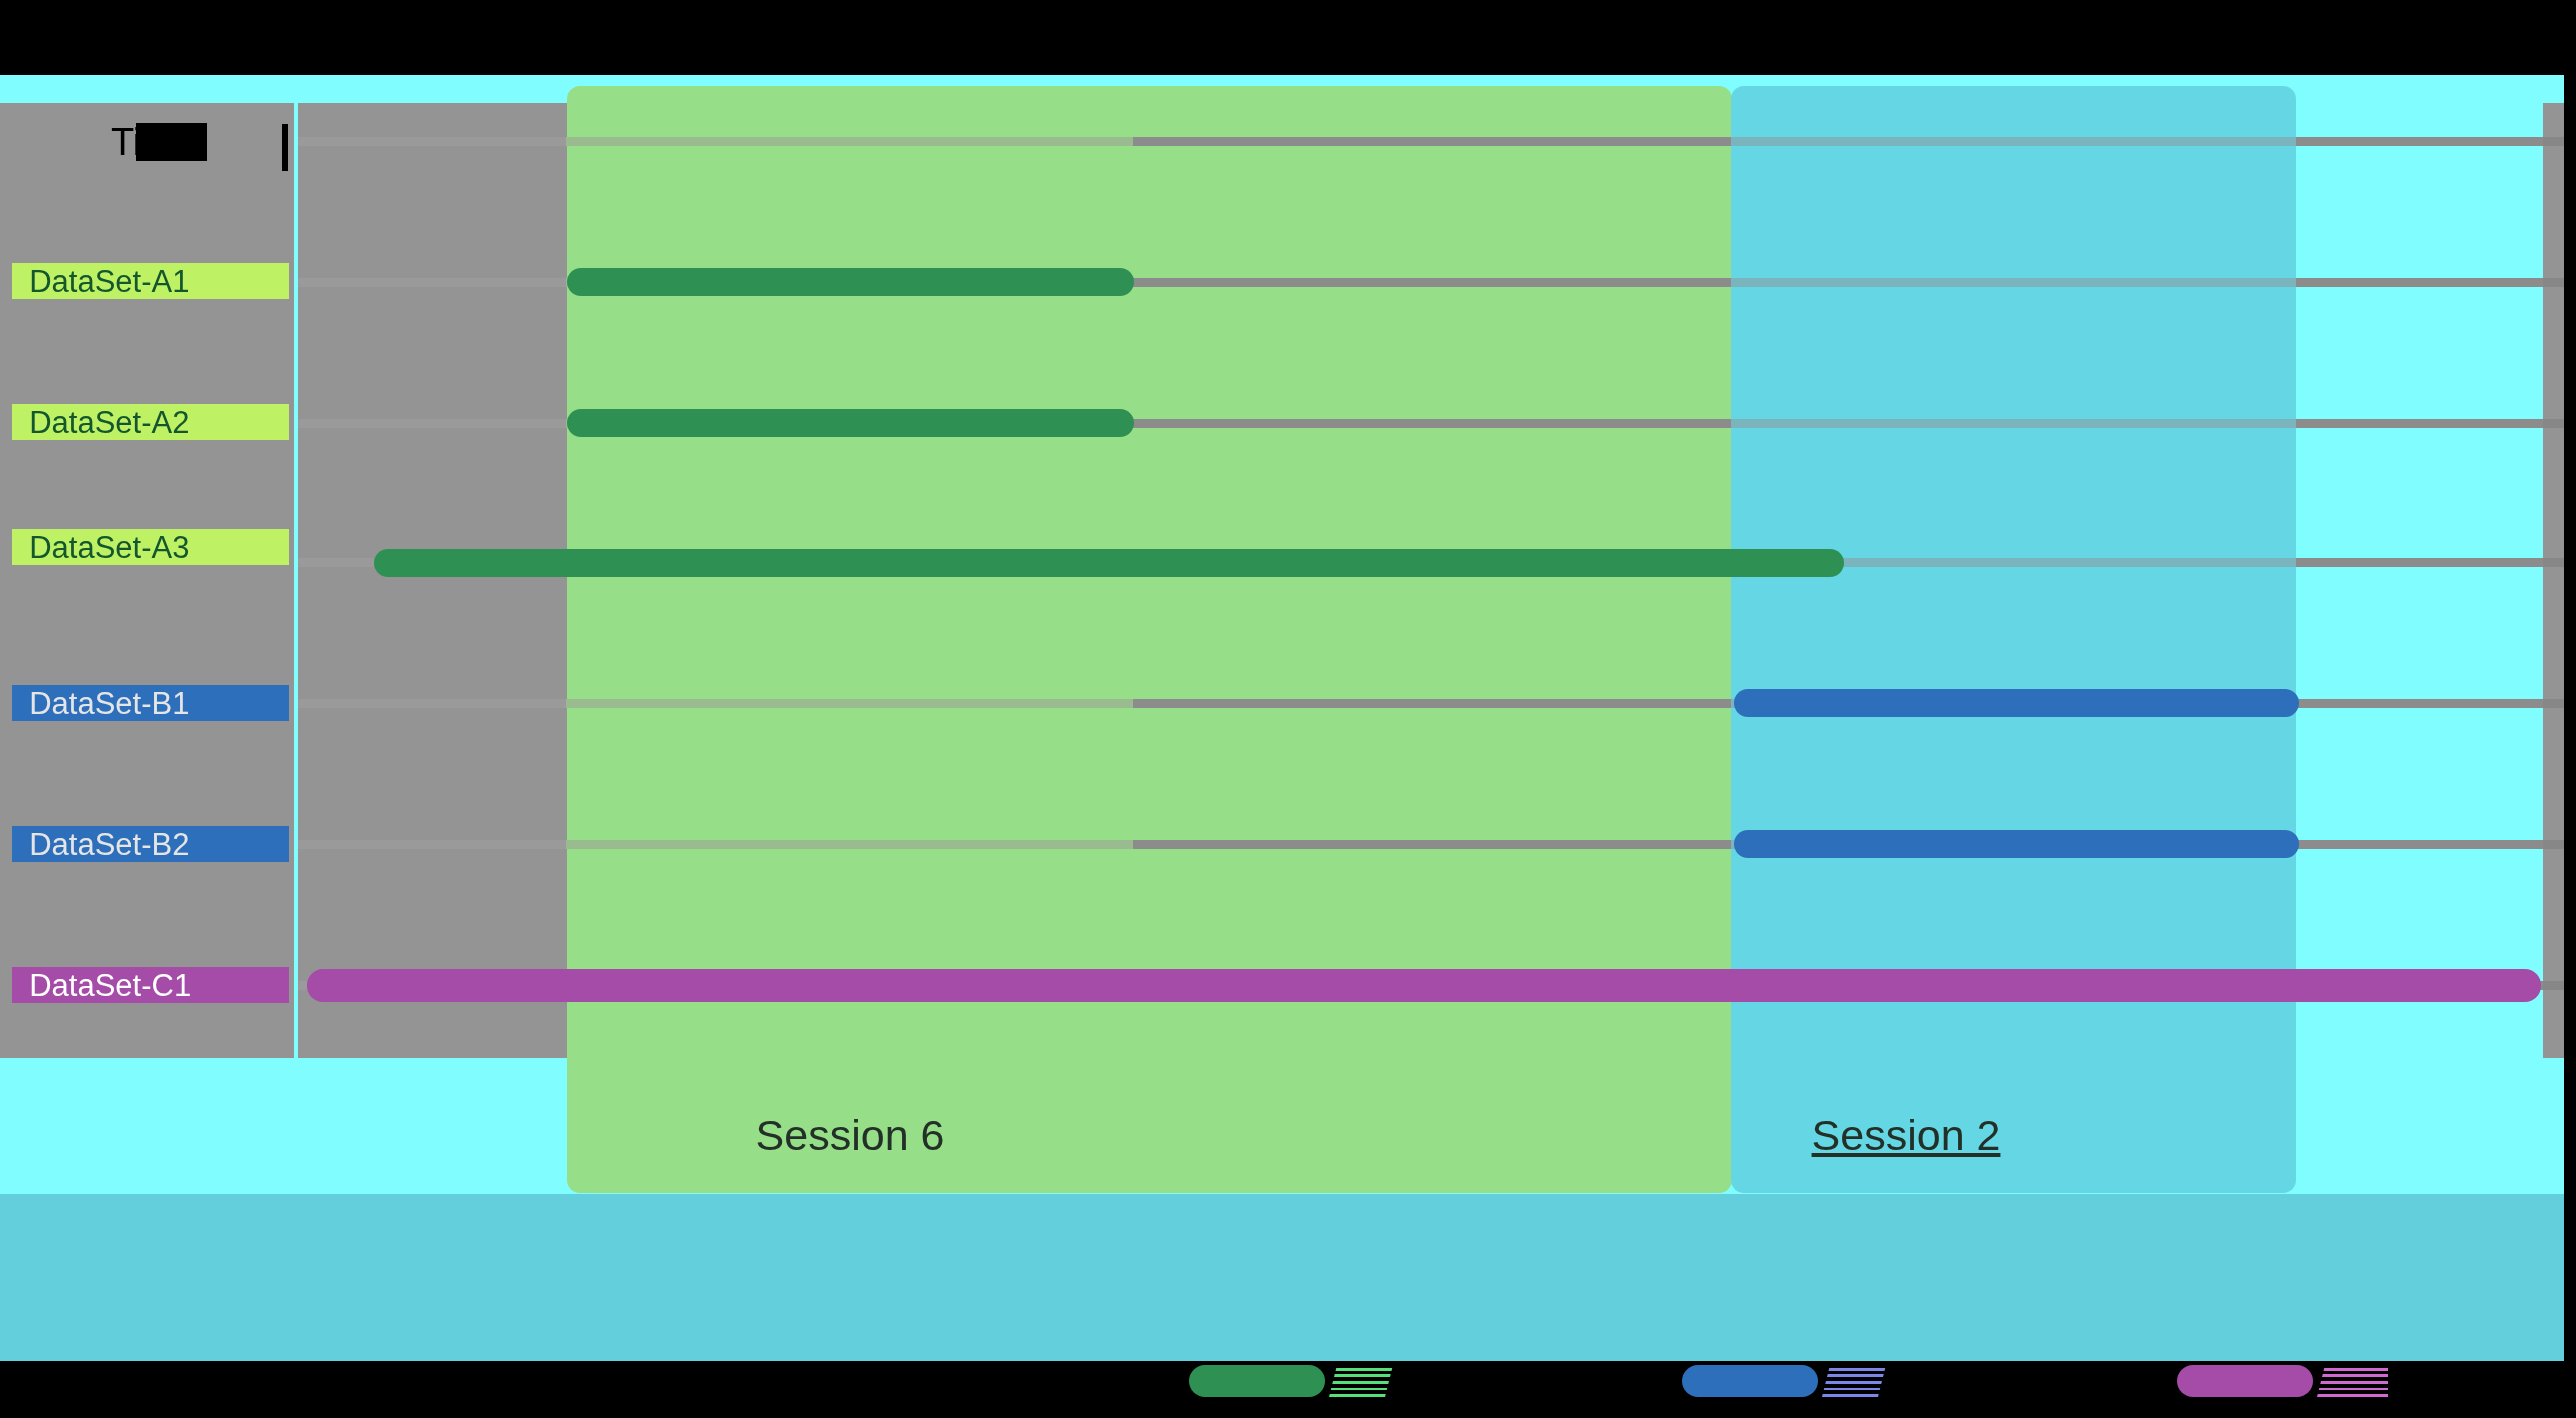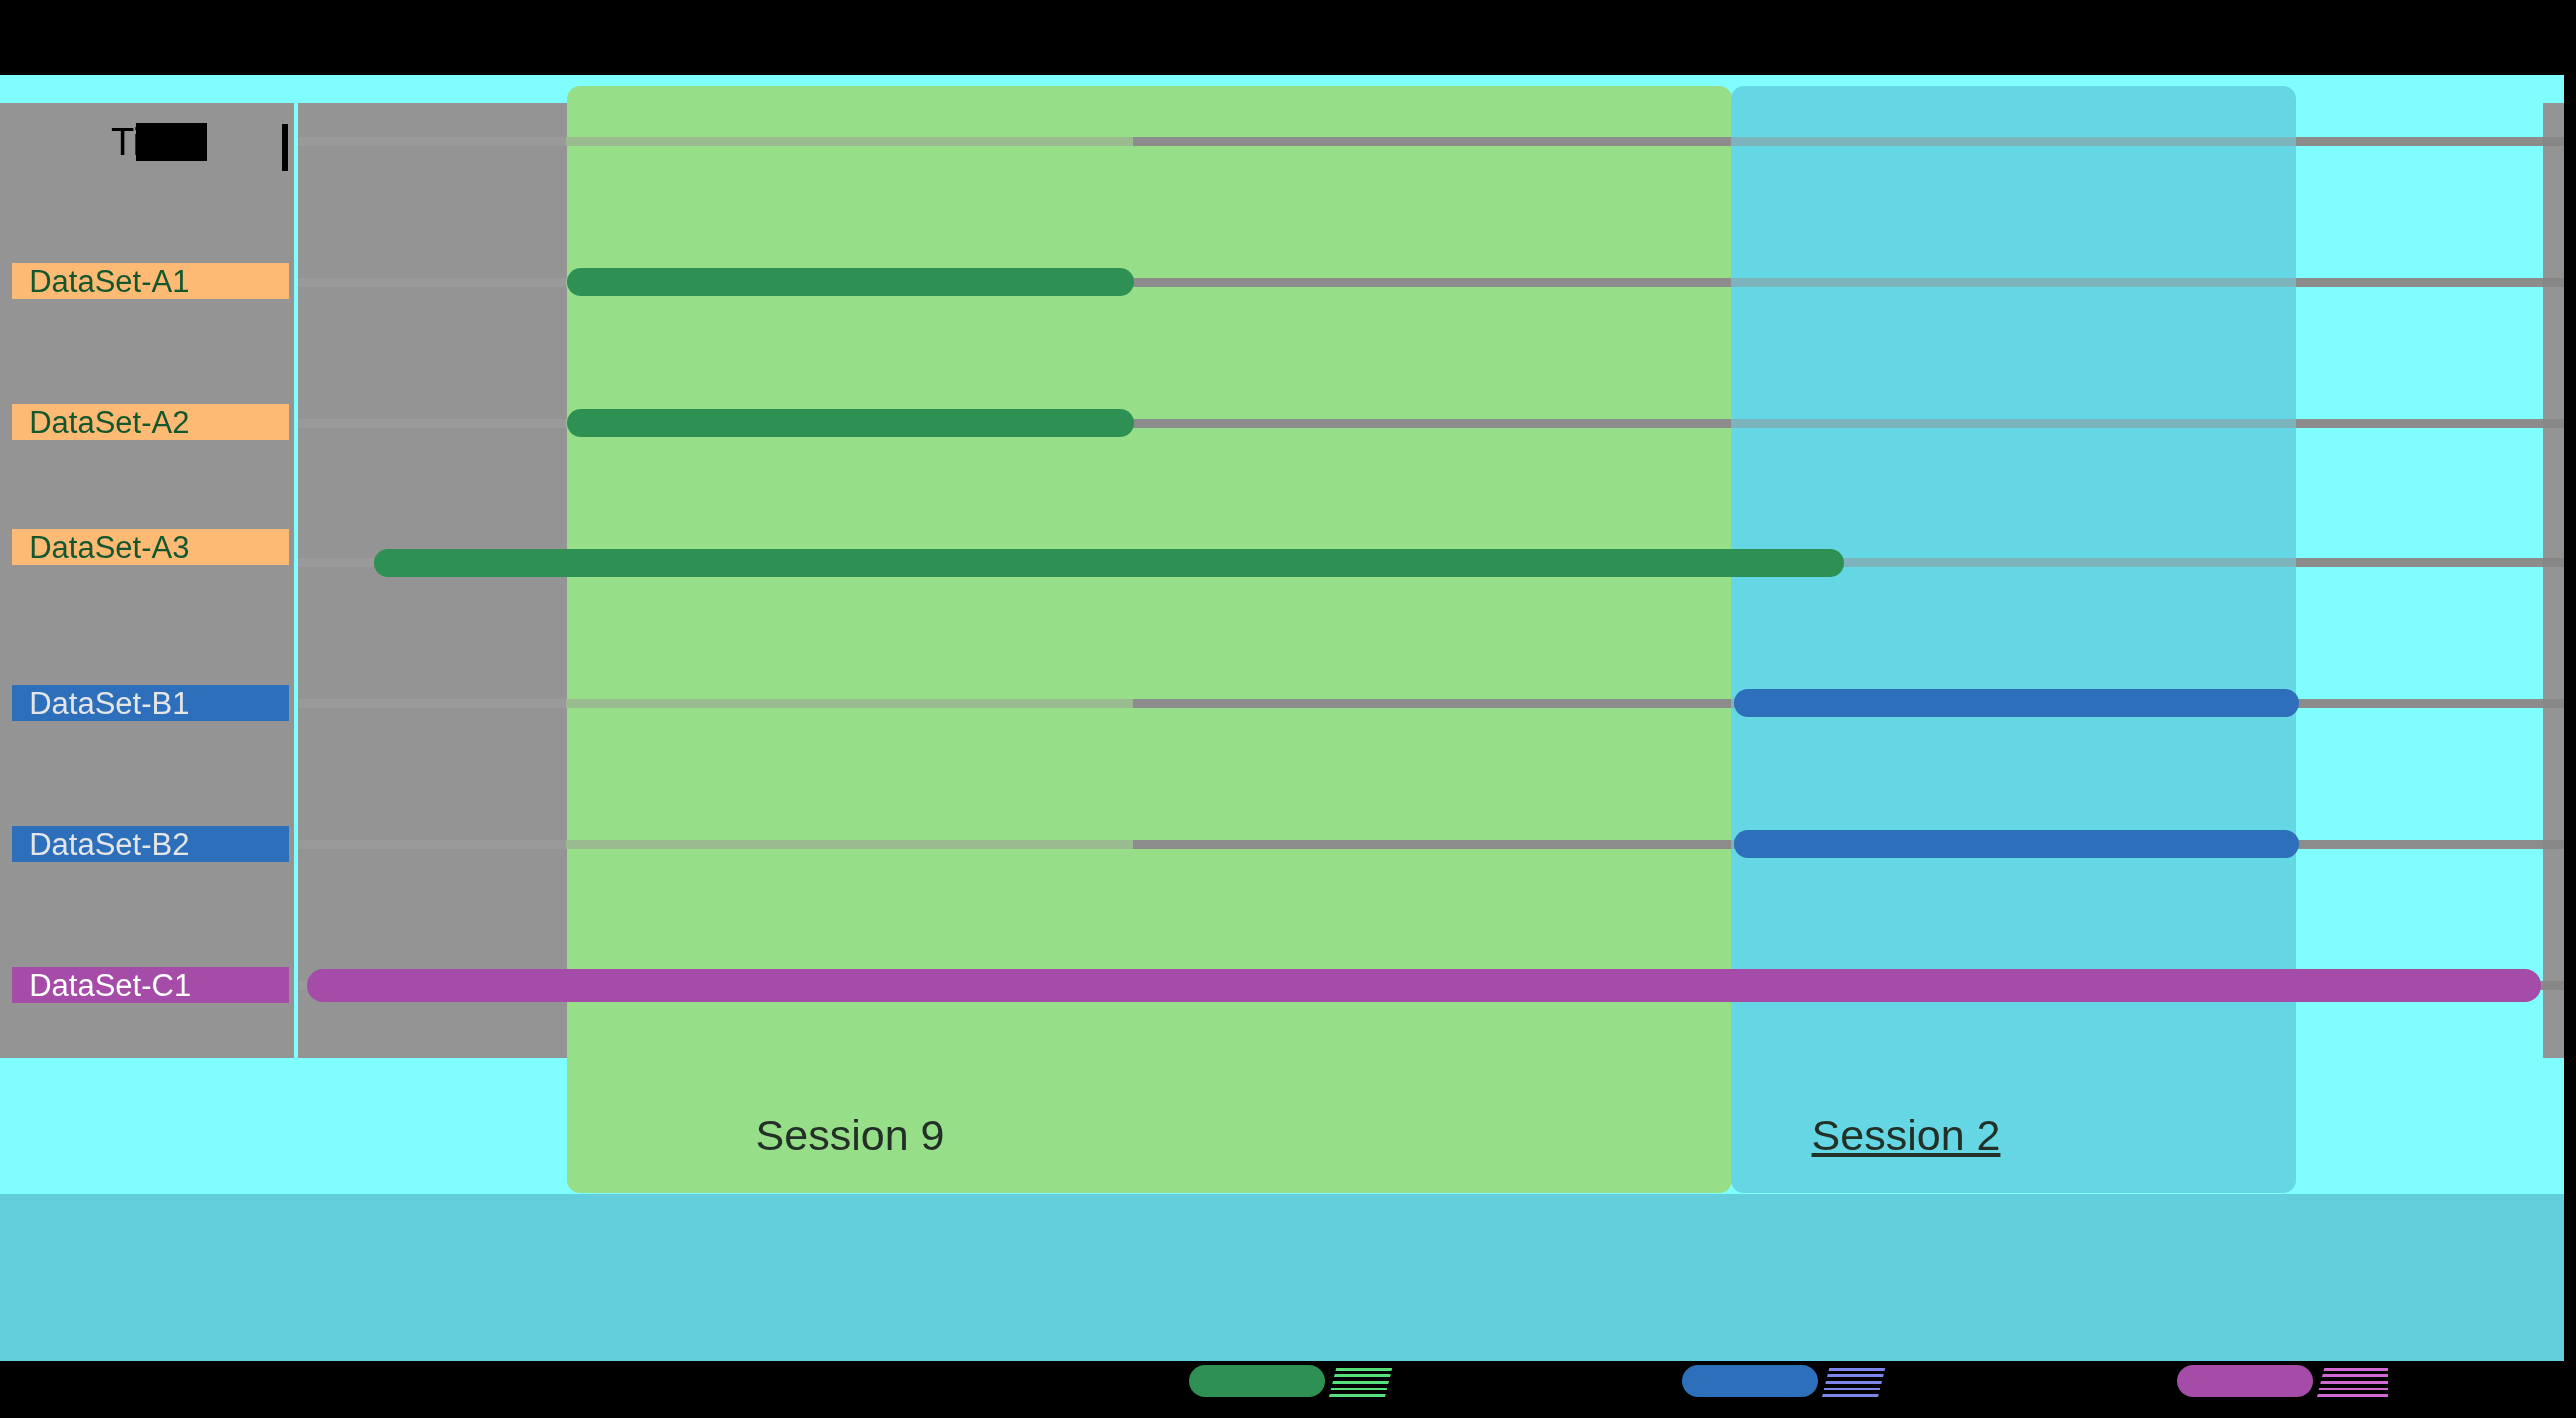--- a/index.html
+++ b/index.html
@@ -37,21 +37,21 @@
   .bar-c{background:#A54BA8;}
   .bar1{left:567px;width:567px;top:268px;}
   .bar2{left:567px;width:567px;top:409px;}
   .bar3{left:374px;width:1470px;top:549px;}
   .bar4{left:1734px;width:565px;top:689px;}
   .bar5{left:1734px;width:565px;top:830px;}
   .bar6{left:307px;width:2234px;top:969px;height:33px;border-radius:16px;}
   
   .rowlabel{left:12.2px;width:277px;height:36px;line-height:37px;
     font-size:31px;padding-left:17px;box-sizing:border-box;white-space:nowrap;}
-  .rl-a{background:#fdba74;color:#14572E;}
+  .rl-a{background:#bef264;color:#14572E;}
   .rl-b{background:#2D6FBA;color:#e5e5e5;}
   .rl-c{background:#A54BA8;color:#ffffff;}
   .rl1{top:263px}.rl2{top:404px}.rl3{top:529px}
   .rl4{top:685px}.rl5{top:826px}.rl6{top:967px}
   
   .axis-title{left:111px;top:123px;height:38px;line-height:38px;font-size:38px;color:#000;
     padding-right:13px;background:linear-gradient(90deg,transparent 0 25px,#000 25px 100%);}
   .axis-tick{left:282px;top:124px;width:5.6px;height:47px;background:#000;}
   
   .session-label{top:1111px;font-size:43px;color:#233027;transform:translateX(-50%);white-space:nowrap;}
@@ -103,21 +103,21 @@
   <div class="abs axis-title">Time</div>
   <div class="abs axis-tick"></div>
 
   <div class="abs rowlabel rl-a rl1">DataSet-A1</div>
   <div class="abs rowlabel rl-a rl2">DataSet-A2</div>
   <div class="abs rowlabel rl-a rl3">DataSet-A3</div>
   <div class="abs rowlabel rl-b rl4">DataSet-B1</div>
   <div class="abs rowlabel rl-b rl5">DataSet-B2</div>
   <div class="abs rowlabel rl-c rl6">DataSet-C1</div>
 
-  <div class="abs session-label s1">Session 9</div>
+  <div class="abs session-label s1">Session 6</div>
   <div class="abs session-label s2">Session 2</div>
 
   <div class="abs legend-item li1">
     <div class="pill" style="background:#2E9153"></div>
     <div class="tail tail-g"></div>
     <div class="legend-text"></div>
   </div>
   <div class="abs legend-item li2">
     <div class="pill" style="background:#2D6FBA"></div>
     <div class="tail tail-b"></div>

